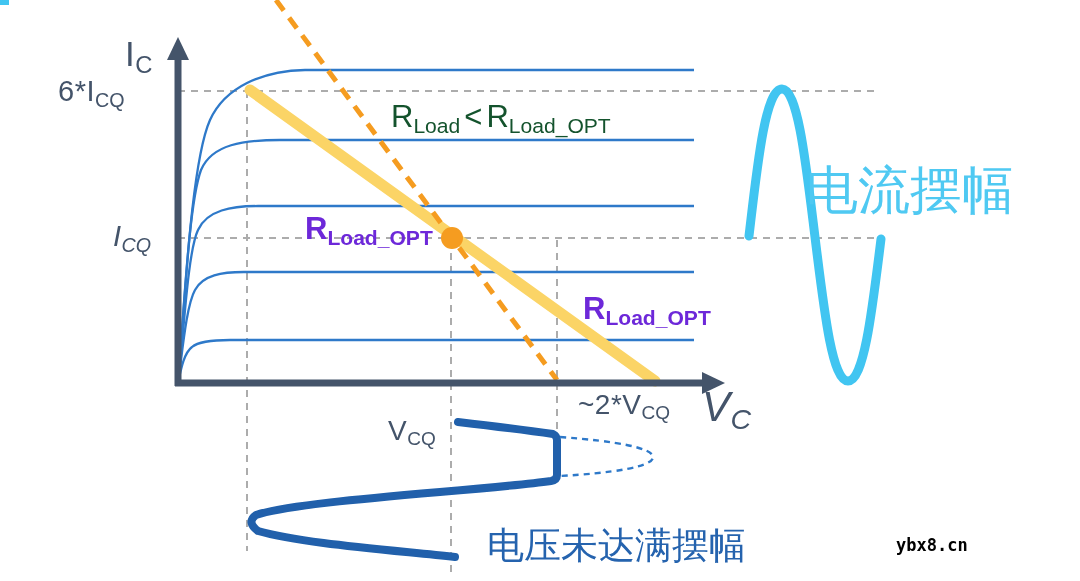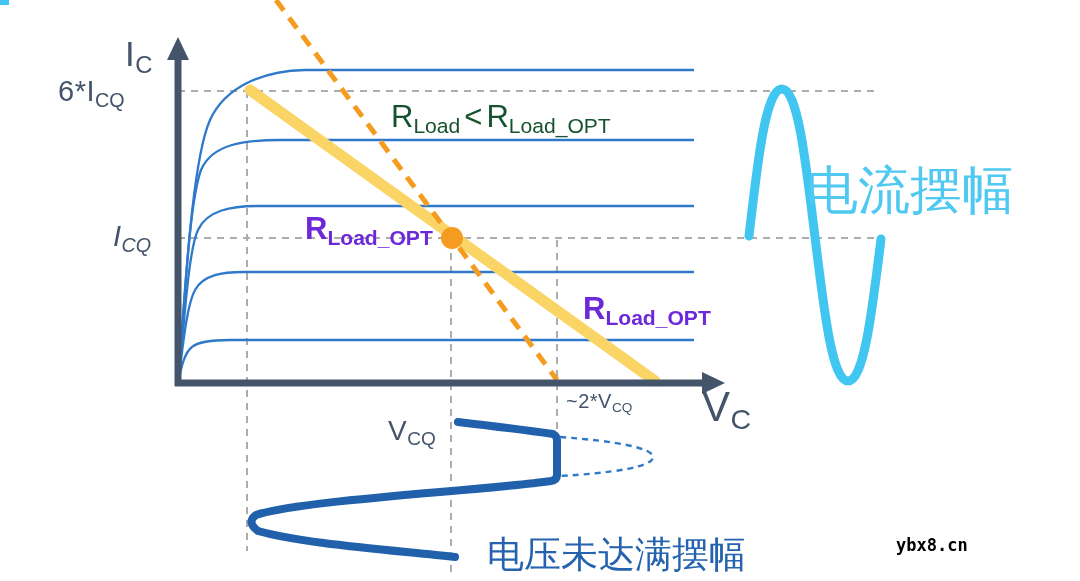--- a/index.html
+++ b/index.html
@@ -61,29 +61,29 @@
   </svg>
 
   <div class="lbl slate" style="left:125px;top:36px;font-size:35px;"><span>I</span><span class="sub">C</span></div>
 
   <div class="lbl slate" style="left:58px;top:77px;font-size:29px;"><span>6*I</span><span class="sub">CQ</span></div>
 
   <div class="lbl slate" style="left:113px;top:222px;font-size:29px;font-style:italic;"><span>I</span><span class="sub">CQ</span></div>
 
   <div class="lbl slate" style="left:388px;top:393px;font-size:28px;margin-top:24px;"><span>V</span><span class="sub">CQ</span></div>
 
-  <div class="lbl slate" style="left:566px;top:391px;font-size:20px;"><span>~2*V</span><span class="sub">CQ</span></div>
+  <div class="lbl slate" style="left:578px;top:391px;font-size:28px;"><span>~2*V</span><span class="sub">CQ</span></div>
 
-  <div class="lbl slate" style="left:702px;top:386px;font-size:42px;"><span>V</span><span class="sub">C</span></div>
+  <div class="lbl slate" style="left:702px;top:386px;font-size:42px;font-style:italic;"><span>V</span><span class="sub">C</span></div>
 
   <div class="lbl orange" style="left:391px;top:101px;font-size:31px;"><span>R</span><span class="sub">Load</span><span class="cmp">&lt;</span><span>R</span><span class="sub">Load_OPT</span></div>
 
   <div class="lbl yellow" style="left:305px;top:213px;font-size:31px;"><span>R</span><span class="sub">Load_OPT</span></div>
 
   <div class="lbl yellow" style="left:583px;top:293px;font-size:31px;"><span>R</span><span class="sub">Load_OPT</span></div>
 
   <div class="lbl cyan" style="left:806px;top:126px;font-size:52px;margin-top:38px;">电流摆幅</div>
 
-  <div class="lbl capblue" style="left:487px;top:527px;font-size:37px;font-weight:400;margin-top:9px;">电压未达满摆幅</div>
+  <div class="lbl capblue" style="left:487px;top:527px;font-size:37px;font-weight:400;">电压未达满摆幅</div>
 
   <div class="lbl watermark" style="left:896px;top:537px;font-size:17px;">ybx8.cn</div>
 
 </div>
 
 </body></html>

